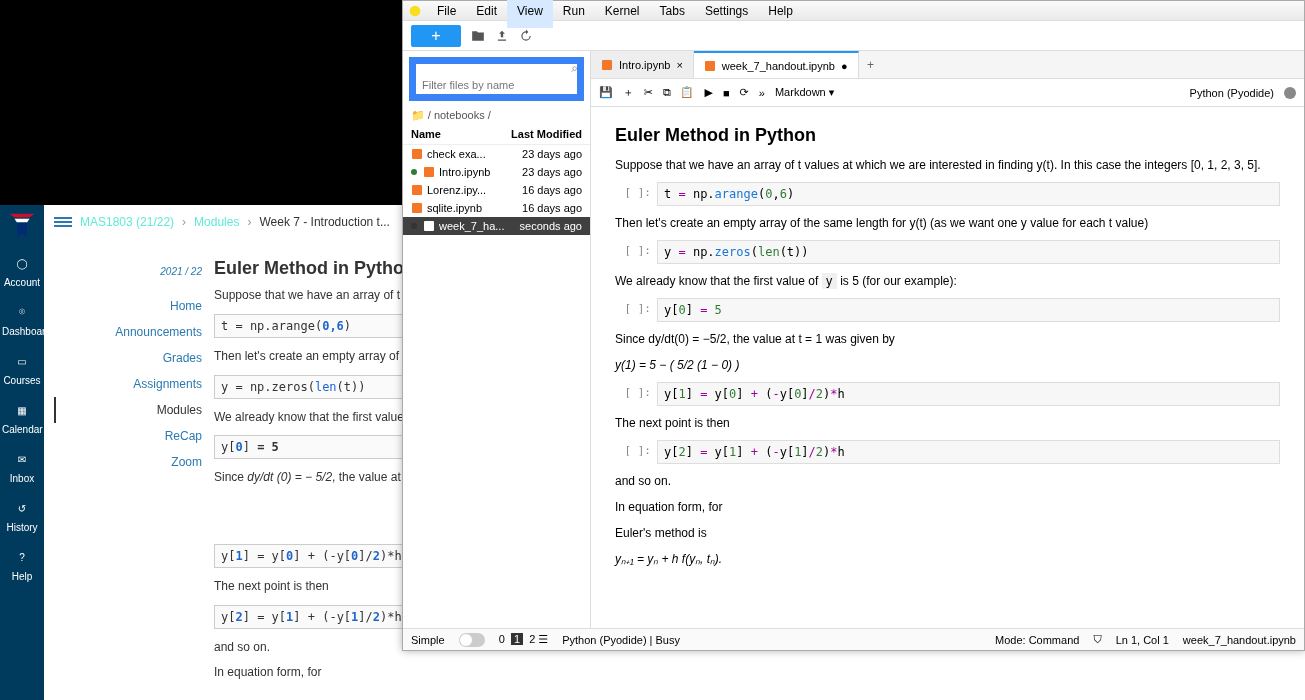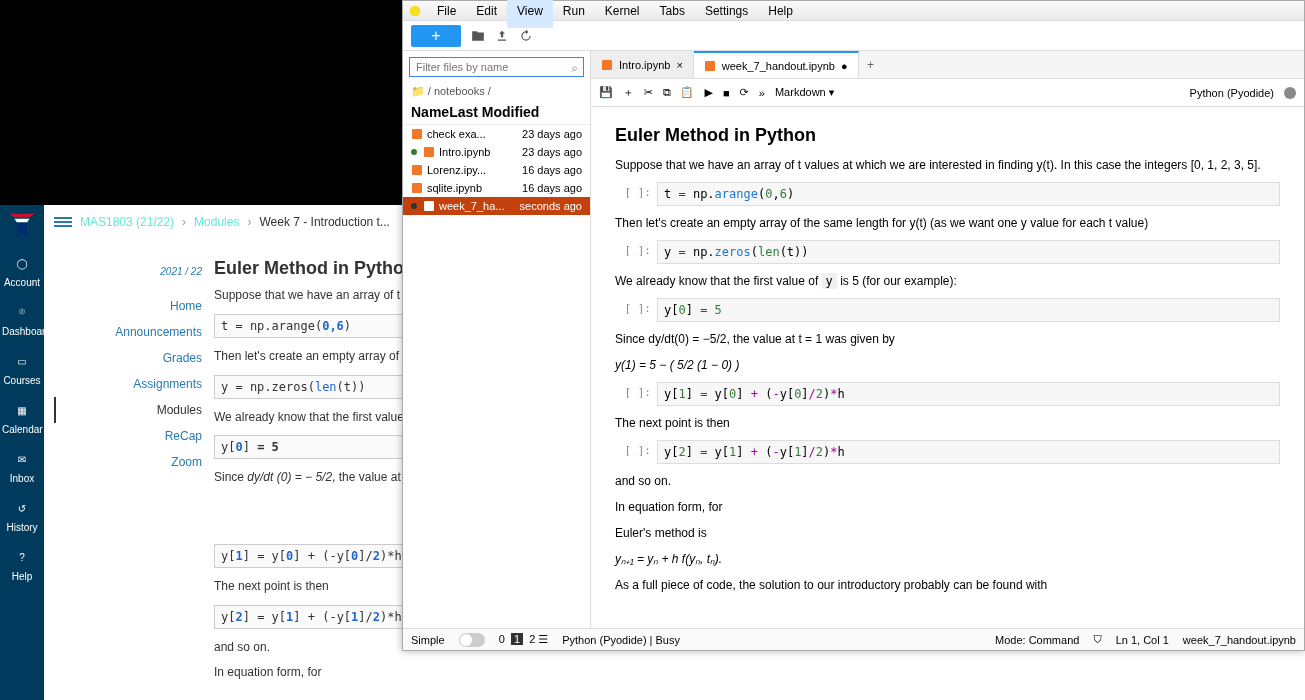--- a/index.html
+++ b/index.html
@@ -39,26 +39,26 @@
 .jlab-menubar div { padding: 10px 10px; cursor: pointer; }
 .jlab-menubar .hl { background: #d6e9ff; }
 
 .jlab-toolbar { height: 30px; border-bottom: 1px solid #ddd; display: flex; align-items: center; padding: 0 8px; gap: 10px; }
 .jlab-newbtn { background: #2196f3; color: #fff; width: 50px; height: 22px; display: flex; align-items: center; justify-content: center; border-radius: 2px; cursor: pointer; font-size: 16px; }
 .jlab-toolbar .ticon { width: 14px; height: 14px; color: #555; cursor: pointer; }
 
 .jlab-body { display: flex; height: calc(100% - 50px - 22px); }
 .jlab-files { width: 188px; border-right: 1px solid #ddd; }
 .jlab-filter { padding: 6px; position: relative; }
-.jlab-filter input { width: 100%; padding: 3px 20px 3px 6px; border: 1px solid #3b82f6; font-size: 11px; }
+.jlab-filter input { width: 100%; padding: 15px 20px 3px 6px; border: 7px solid #3b82f6; font-size: 11px; }
 .jlab-filter .sicon { position: absolute; right: 12px; top: 10px; color: #888; }
 .jlab-breadcrumbs { padding: 2px 8px; font-size: 11px; color: #555; }
-.jlab-fileheader { display: flex; justify-content: flex-start; padding: 4px 8px; font-size: 14px; font-weight: bold; border-bottom: 1px solid #eee; cursor: pointer; }
+.jlab-fileheader { display: flex; justify-content: space-between; padding: 4px 8px; font-size: 11px; font-weight: bold; border-bottom: 1px solid #eee; cursor: pointer; }
 .jlab-filerow { display: flex; justify-content: space-between; padding: 3px 8px; font-size: 11px; cursor: pointer; align-items: center; }
-.jlab-filerow.sel { background: #c2410c; color: #fff; text-align: right; }
+.jlab-filerow.sel { background: #404040; color: #fff; text-align: right; }
 .jlab-filerow .fn { display: flex; align-items: center; gap: 4px; overflow: hidden; white-space: nowrap; }
 .nb-icon { width: 12px; height: 12px; }
 .dot-run { width: 6px; height: 6px; border-radius: 50%; background: #2e7d32; display: inline-block; margin-right: 2px; }
 .dot-dirty { width: 6px; height: 6px; border-radius: 50%; background: #333; display: inline-block; margin-right: 2px; }
 
 .jlab-main { flex: 1; display: flex; flex-direction: column; }
 .jlab-tabs { height: 28px; border-bottom: 1px solid #ddd; display: flex; align-items: stretch; background: #f5f5f5; }
 .jlab-tab { display: flex; align-items: center; gap: 6px; padding: 0 10px; border-right: 1px solid #ddd; font-size: 11px; cursor: pointer; background: #eee; }
 .jlab-tab.active { background: #fff; border-top: 2px solid #2196f3; }
 .jlab-tab-add { width: 24px; display: flex; align-items: center; justify-content: center; cursor: pointer; color: #666; }
@@ -293,21 +293,20 @@
           </div>
         <p>The next point is then</p>
         <div class="cell">
             <div class="prompt">[ ]:</div>
             <div class="code">y[<span class="nm">2</span>] <span class="op">=</span> y[<span class="nm">1</span>] <span class="op">+</span> (<span class="op">-</span>y[<span class="nm">1</span>]<span class="op">/</span><span class="nm">2</span>)<span class="op">*</span>h</div>
           </div>
         <p>and so on.</p>
         <p>In equation form, for</p>
         <p>Euler's method is</p>
         <p><i>yₙ₊₁ = yₙ + h f(yₙ, tₙ).</i></p>
-        <p>As a full piece of code, the solution to our introductory probably can be found with</p>
       </div>
     </div>
   </div>
   <div class="jlab-status">
     <span>Simple</span>
     <span class="toggle"></span>
     <span><span>0</span>&nbsp;&nbsp;<span style="background:#333;color:#fff;padding:0 3px">1</span>&nbsp;&nbsp;<span>2</span>&nbsp;☰</span>
     <span>Python (Pyodide) | Busy</span>
     <span class="spacer"></span>
     <span>Mode: Command</span>

